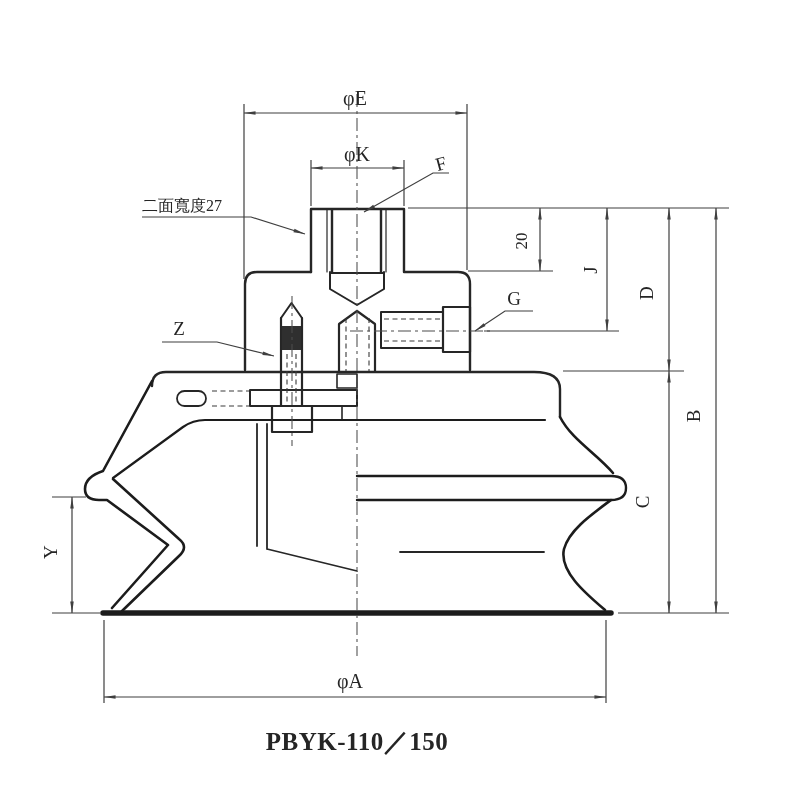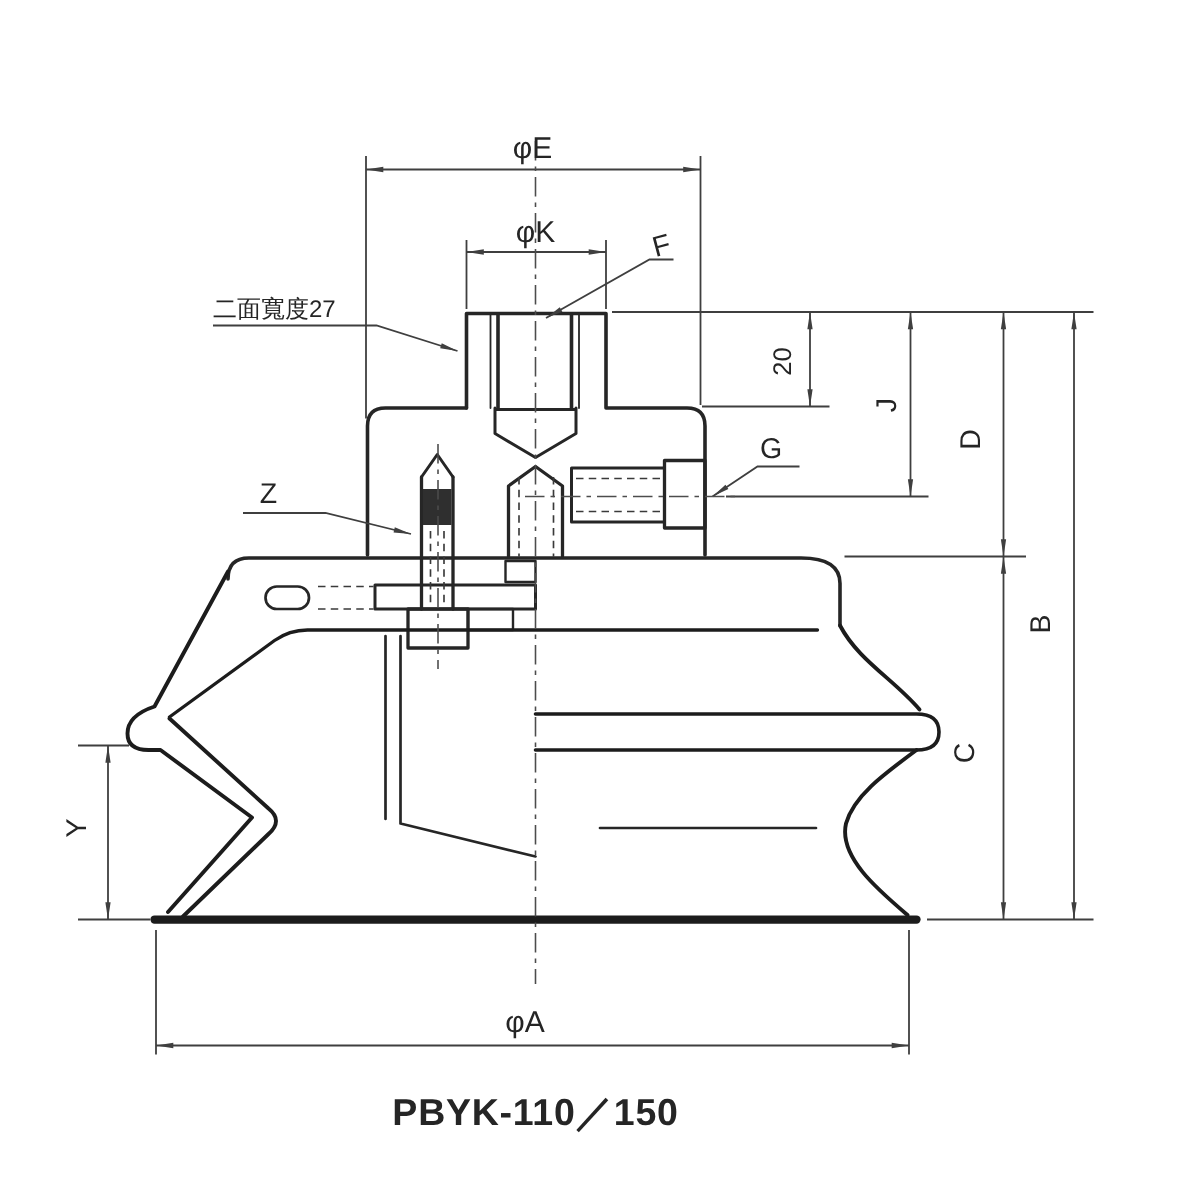--- a/index.html
+++ b/index.html
@@ -1,17 +1,17 @@
 <!DOCTYPE html>
 <html><head>
 <meta charset="utf-8">
 <style>
   html,body{margin:0;padding:0;background:#ffffff;}
   .page{width:800px;height:800px;background:#ffffff;position:relative;overflow:hidden;
-        font-family:Liberation Sans, sans-serif;}
+        font-family:Liberation Serif, serif;}
   svg{display:block;}
   .outline{stroke:#262626;fill:none;stroke-linejoin:round;stroke-linecap:round;}
   .heavy{stroke:#1c1c1c;fill:none;stroke-linejoin:round;stroke-linecap:round;}
   .dim{stroke:#3f3f3f;fill:none;stroke-width:1.2;}
   .cl{stroke:#4c4c4c;fill:none;stroke-width:1.05;stroke-dasharray:13 4 3 4;}
   .hid{stroke:#3a3a3a;fill:none;stroke-width:1.1;stroke-dasharray:5 3.5;}
   text{fill:#252525;}
   .lab{font-size:19px;}
   .lab-big{font-size:20px;}
   .lab-small{font-size:17px;}

